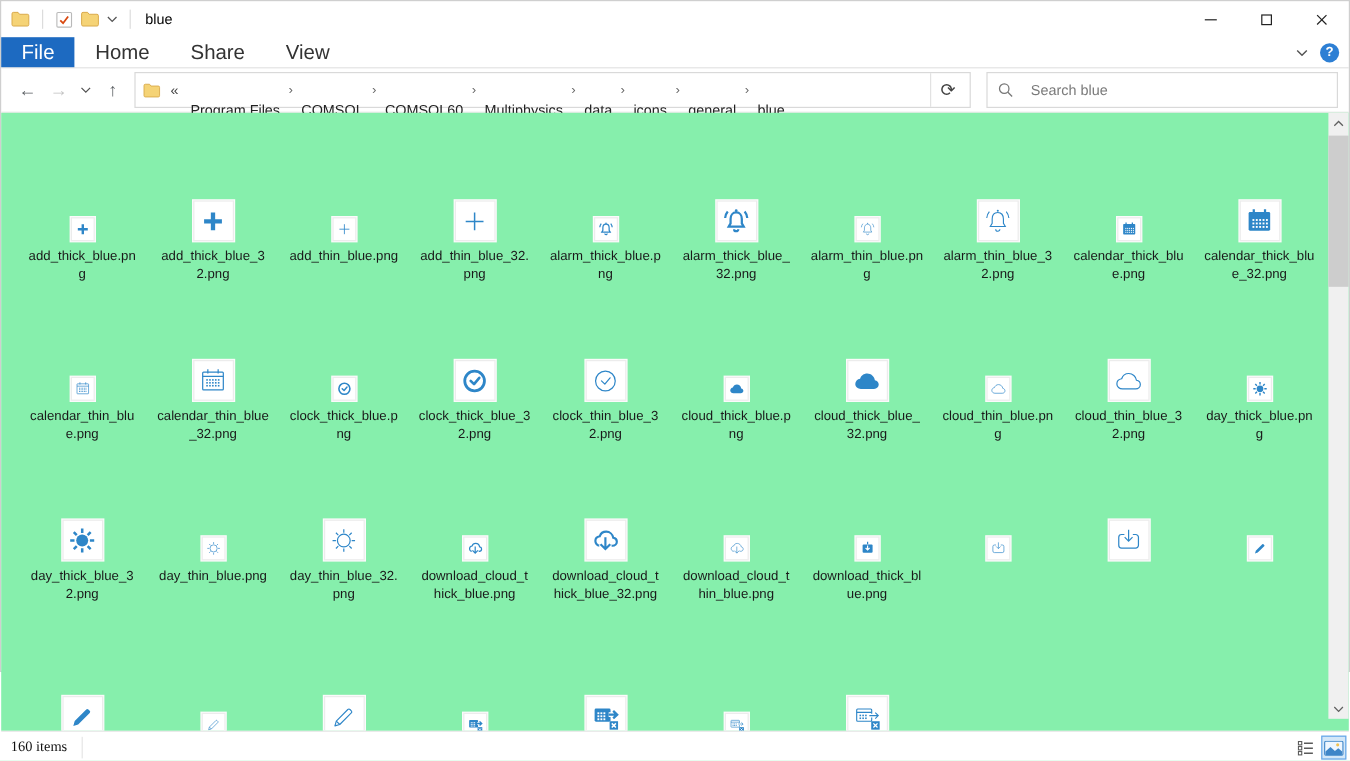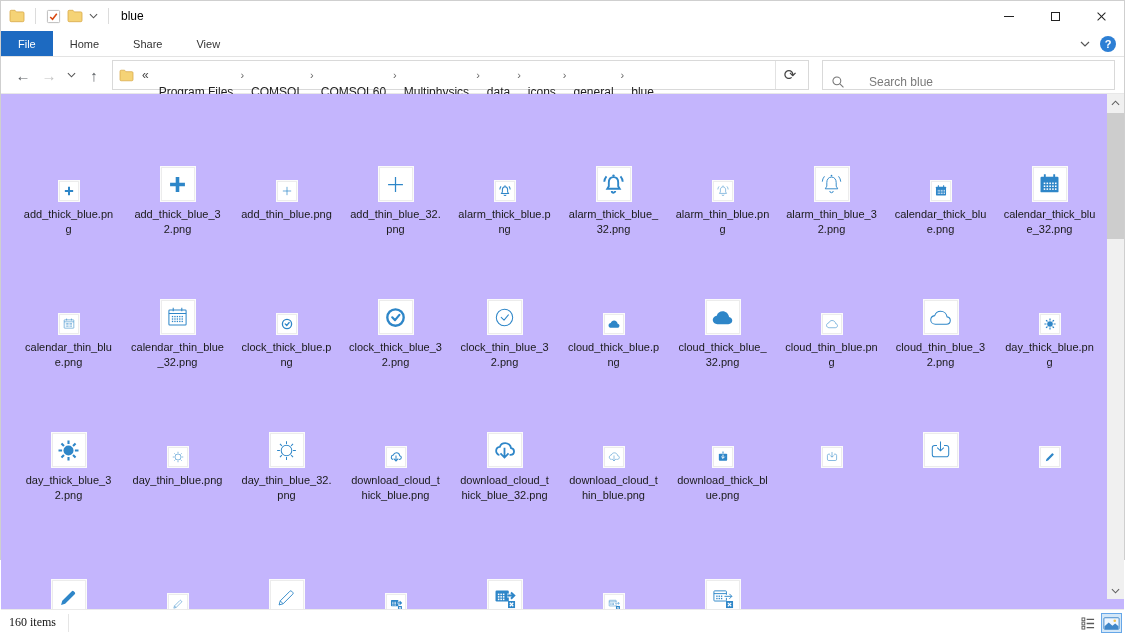--- a/index.html
+++ b/index.html
@@ -18,44 +18,44 @@
   .winbtn { width:46px; height:30px; display:flex; align-items:center; justify-content:center; cursor:default; }
   .g-min { width:10px; height:1px; background:#222; }
   .g-max { width:9px; height:9px; border:1px solid #222; }
   .g-close { position:relative; width:11px; height:11px; }
   .g-close::before,.g-close::after { content:""; position:absolute; left:5px; top:0; width:1px; height:11px; background:#222; }
   .g-close::before { transform:rotate(45deg); }
   .g-close::after { transform:rotate(-45deg); }
 
   
   .ribbon { height:26px; display:flex; align-items:stretch; border-bottom:1px solid #e3e3e3; position:relative; }
-  .rtab { font-size:11px; padding:0 17px; display:flex; align-items:center; color:#333; cursor:default; }
+  .rtab { font-size:17px; padding:0 17px; display:flex; align-items:center; color:#333; cursor:default; }
   .rtab.active { background:var(--filetab); color:#fff; }
   .ribbon-right { position:absolute; right:8px; top:0; height:26px; display:flex; align-items:center; gap:10px; }
   .help-circle { width:16px; height:16px; border-radius:50%; background:#2d7fd4; color:#fff; font-size:11px; font-weight:bold; display:flex; align-items:center; justify-content:center; }
 
   
   .addrrow { height:37px; display:flex; align-items:center; border-bottom:1px solid #e8e8e8; padding:0 0 0 10px; }
   .navbtns { display:flex; align-items:center; gap:2px; }
   .navbtn { width:24px; height:24px; display:flex; align-items:center; justify-content:center; font-size:15px; }
   .navbtn.dis { color:#c3c3c3; }
   .navbtn.en { color:#5a5e62; }
   .addrbox { margin-left:6px; width:697px; height:30px; border:1px solid #d9d9d9; display:flex; align-items:center; padding:0 4px 0 6px; font-size:12px; color:#222; }
   .crumbs { display:flex; align-items:center; flex:1; overflow:hidden; white-space:nowrap; }
   .crumb { padding:0 6px; cursor:default;margin-top:33px; }
   .sep { color:#666; font-size:11px; padding:0 1px; }
   .overflow-ch { color:#444; padding:0 4px 0 6px; }
   .addr-chev { padding:0 10px; color:#555; }
   .addr-div { width:1px; height:28px; background:#e2e2e2; }
   .refreshbtn { width:28px; height:28px; display:flex; align-items:center; justify-content:center; color:#444; font-size:15px; }
-  .searchbox { margin-left:13px; width:293px; height:30px; border:1px solid #d9d9d9; display:flex; align-items:flex-end; padding:0 8px; gap:24px; }
+  .searchbox { margin-left:13px; width:293px; height:30px; border:1px solid #d9d9d9; display:flex; align-items:center; padding:0 8px; gap:14px; }
   .searchtext { font-size:12px; color:#7a7a7a; }
 
   
-  .content { position:relative; height:515px; overflow:hidden; background:#c4b5fd; }
+  .content { position:relative; height:515px; overflow:hidden; background:#86efac; }
   .grid { position:absolute; left:13px; top:50px; display:grid;
           grid-template-columns:repeat(10,109px);
           grid-template-rows:133px 133px 147px 133px; }
   .tile { width:109px; display:flex; flex-direction:column; align-items:center; cursor:default; }
   .icon-wrap { height:57px; display:flex; align-items:flex-end; justify-content:center; }
   .thumb { background:#fff; border:1px solid #ececec; display:flex; align-items:center; justify-content:center; box-shadow:0 0 0 1px #fbfbfb; }
   .thumb.s { width:20px; height:20px; }
   .thumb.l { width:34px; height:34px; }
   .thumb.s svg { width:14px; height:14px; }
   .thumb.l svg { width:25px; height:25px; }

